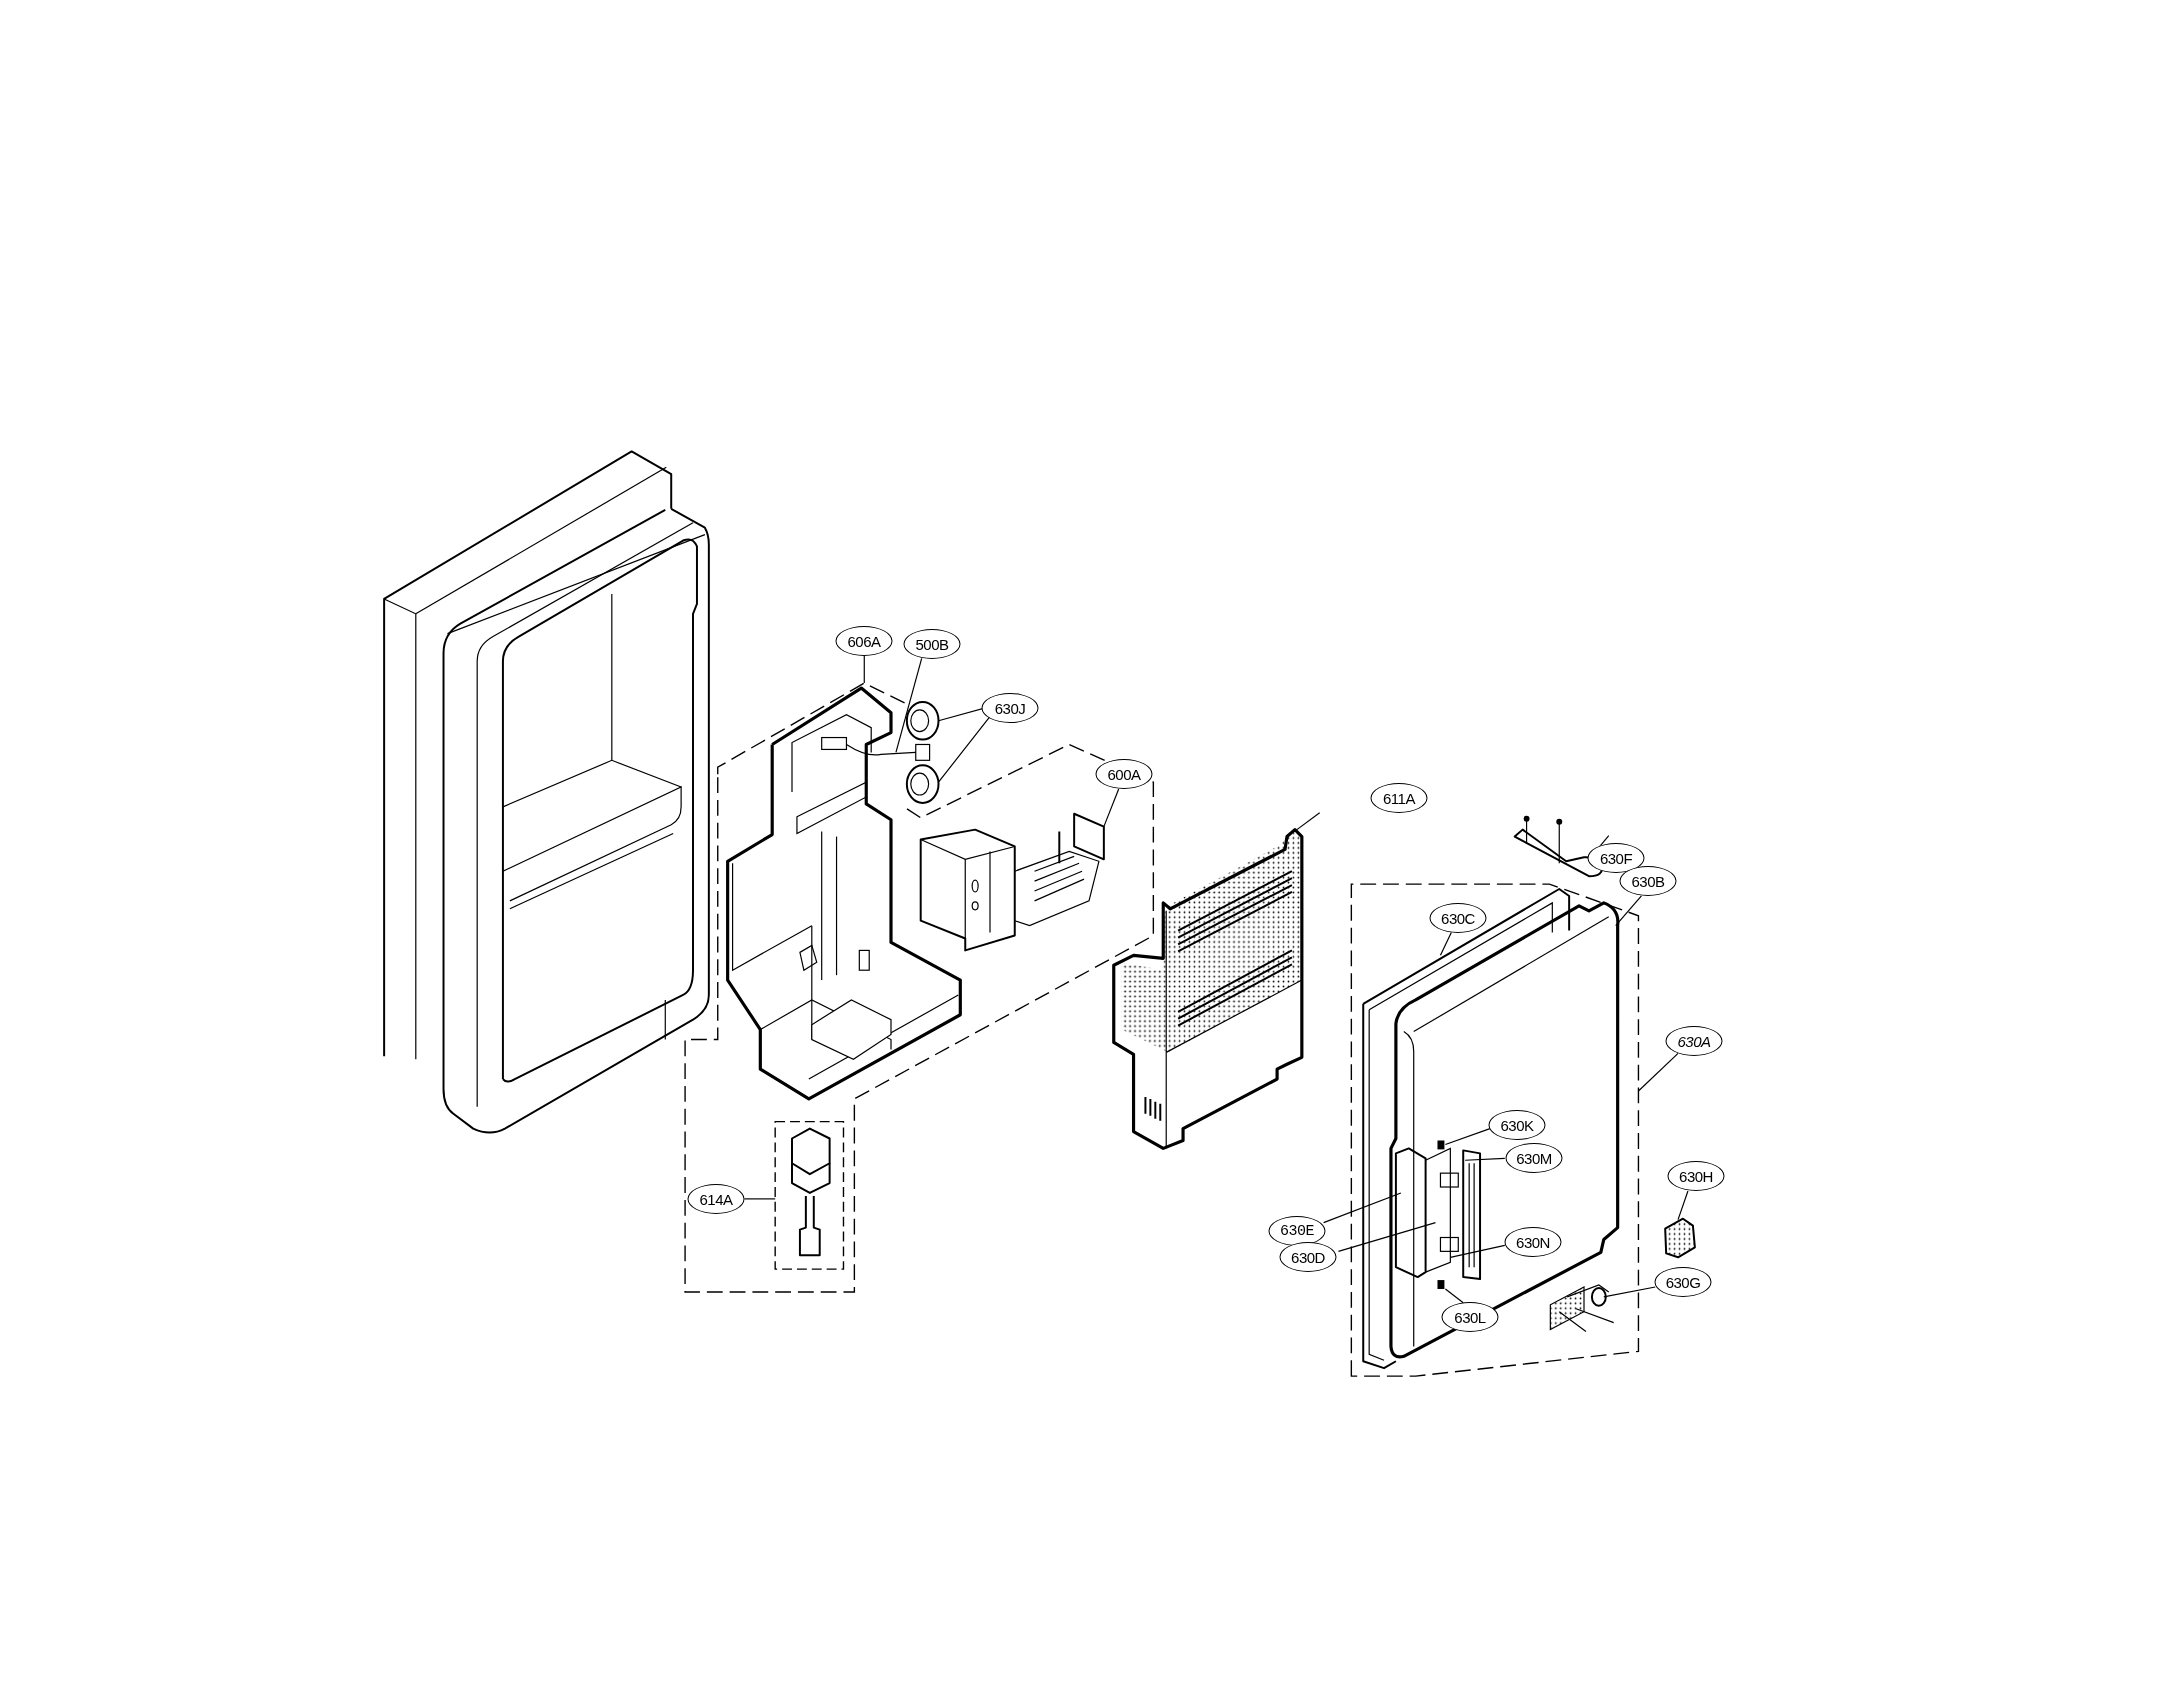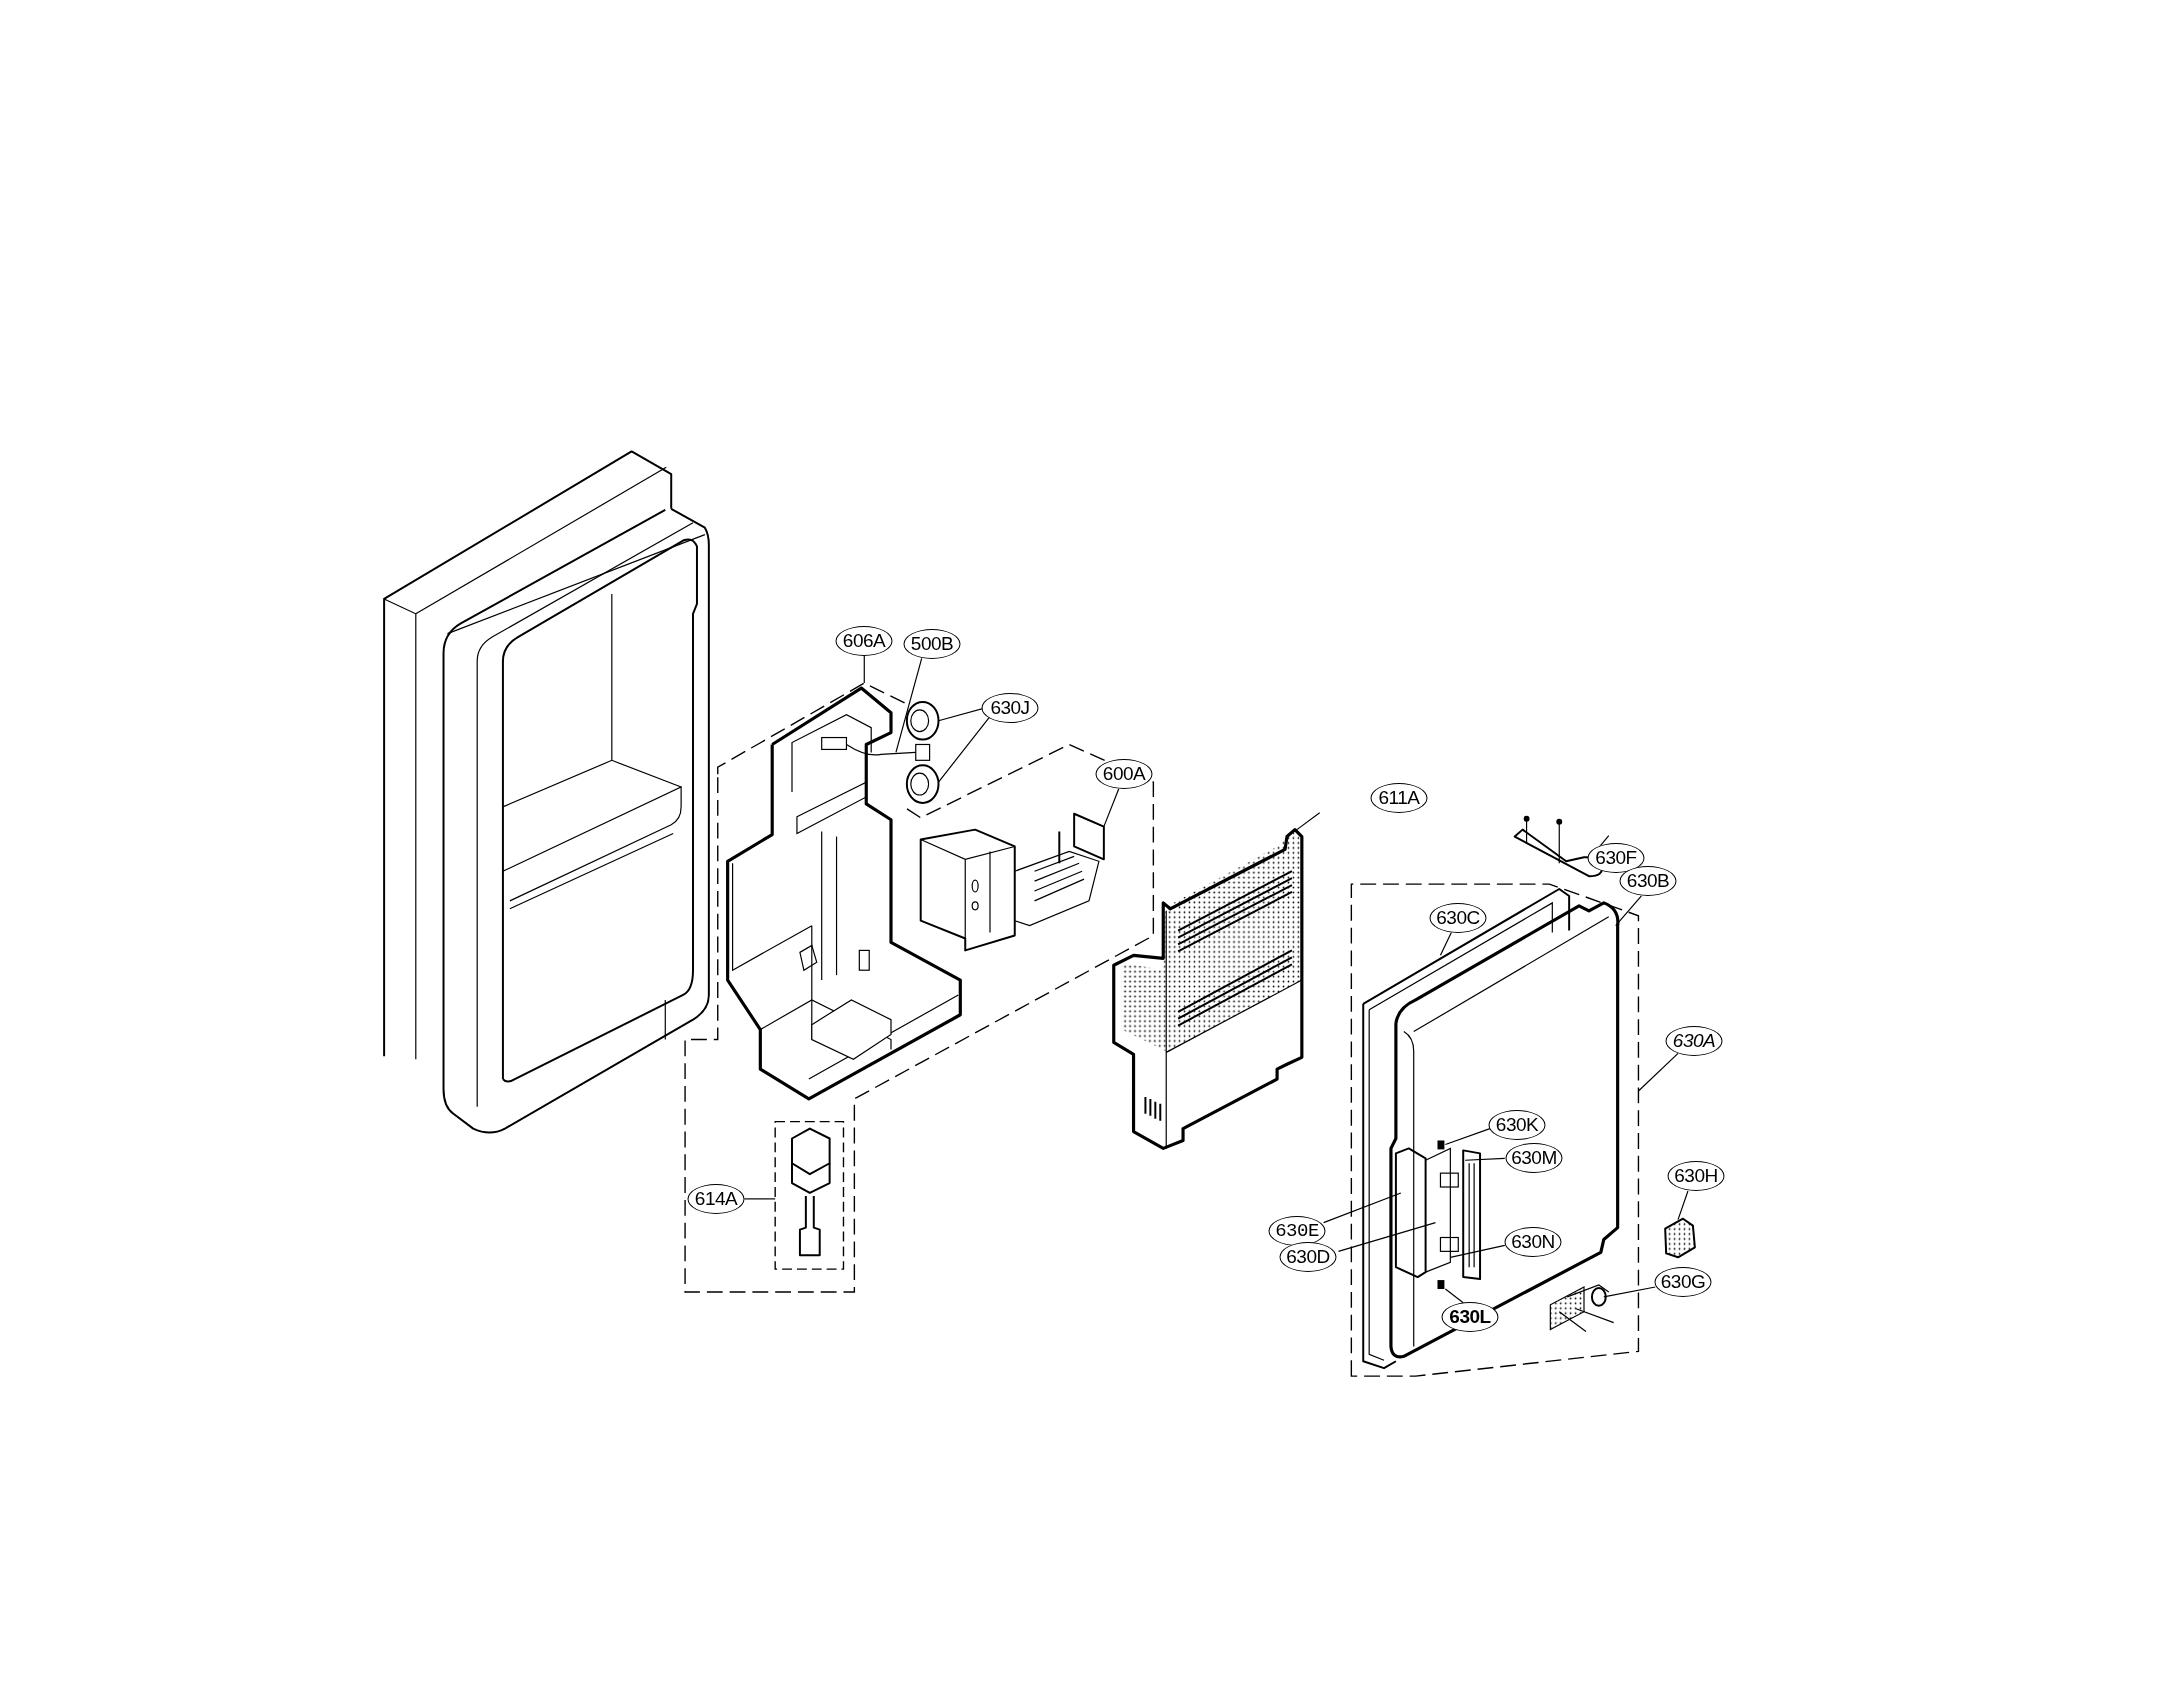--- a/index.html
+++ b/index.html
@@ -7,21 +7,21 @@
   #diagram { position:absolute; left:0; top:0; width:2178px; height:1683px; }
   .ln { fill:none; stroke:#000; stroke-width:1.2; }
   .bold { fill:none; stroke:#000; stroke-width:3.2; stroke-linejoin:round; }
   .med { fill:none; stroke:#000; stroke-width:2; stroke-linejoin:round; }
   .dash { fill:none; stroke:#000; stroke-width:1.4; stroke-dasharray:16 7; }
   .leader { fill:none; stroke:#000; stroke-width:1.2; }
   .fillw { fill:#fff; stroke:#000; stroke-width:1.2; }
   .dot { fill:url(#dots); stroke:none; }
   .callout { position:absolute; width:57px; height:30px; border:1.4px solid #000; border-radius:50%;
              background:#fff; display:flex; align-items:center; justify-content:center;
-             font-size:19px; color:#000; transform:translate(-50%,-50%); box-sizing:border-box; letter-spacing:-0.5px; cursor:pointer; }
+             font-size:15px; color:#000; transform:translate(-50%,-50%); box-sizing:border-box; letter-spacing:-0.5px; cursor:pointer; }
 </style>
 </head>
 <body>
 
 <svg id="diagram" viewBox="0 0 2200 1700" xmlns="http://www.w3.org/2000/svg">
   <defs>
     <pattern id="dots" width="5" height="5" patternUnits="userSpaceOnUse">
       <rect width="5" height="5" fill="#fff"></rect>
       <circle cx="1.5" cy="1.5" r="0.9" fill="#000"></circle>
     </pattern>
@@ -181,14 +181,14 @@
 <div class="callout" style="left:1458px;top:918px;text-align:right;">630C</div>
 <div class="callout" style="left:1694px;top:1041px;font-style:italic;">630A</div>
 <div class="callout" style="left:1517px;top:1125px;">630K</div>
 <div class="callout" style="left:1534px;top:1158px;">630M</div>
 <div class="callout" style="left:1696px;top:1176px;">630H</div>
 <div class="callout" style="left:716px;top:1199px;">614A</div>
 <div class="callout" style="left:1297px;top:1231px;font-family:Liberation Mono, monospace;">630E</div>
 <div class="callout" style="left:1533px;top:1242px;">630N</div>
 <div class="callout" style="left:1308px;top:1257px;">630D</div>
 <div class="callout" style="left:1683px;top:1282px;">630G</div>
-<div class="callout" style="left:1470px;top:1317px;font-weight:bold;">630L</div>
+<div class="callout" style="left:1470px;top:1317px;">630L</div>
 
 
 </body></html>

